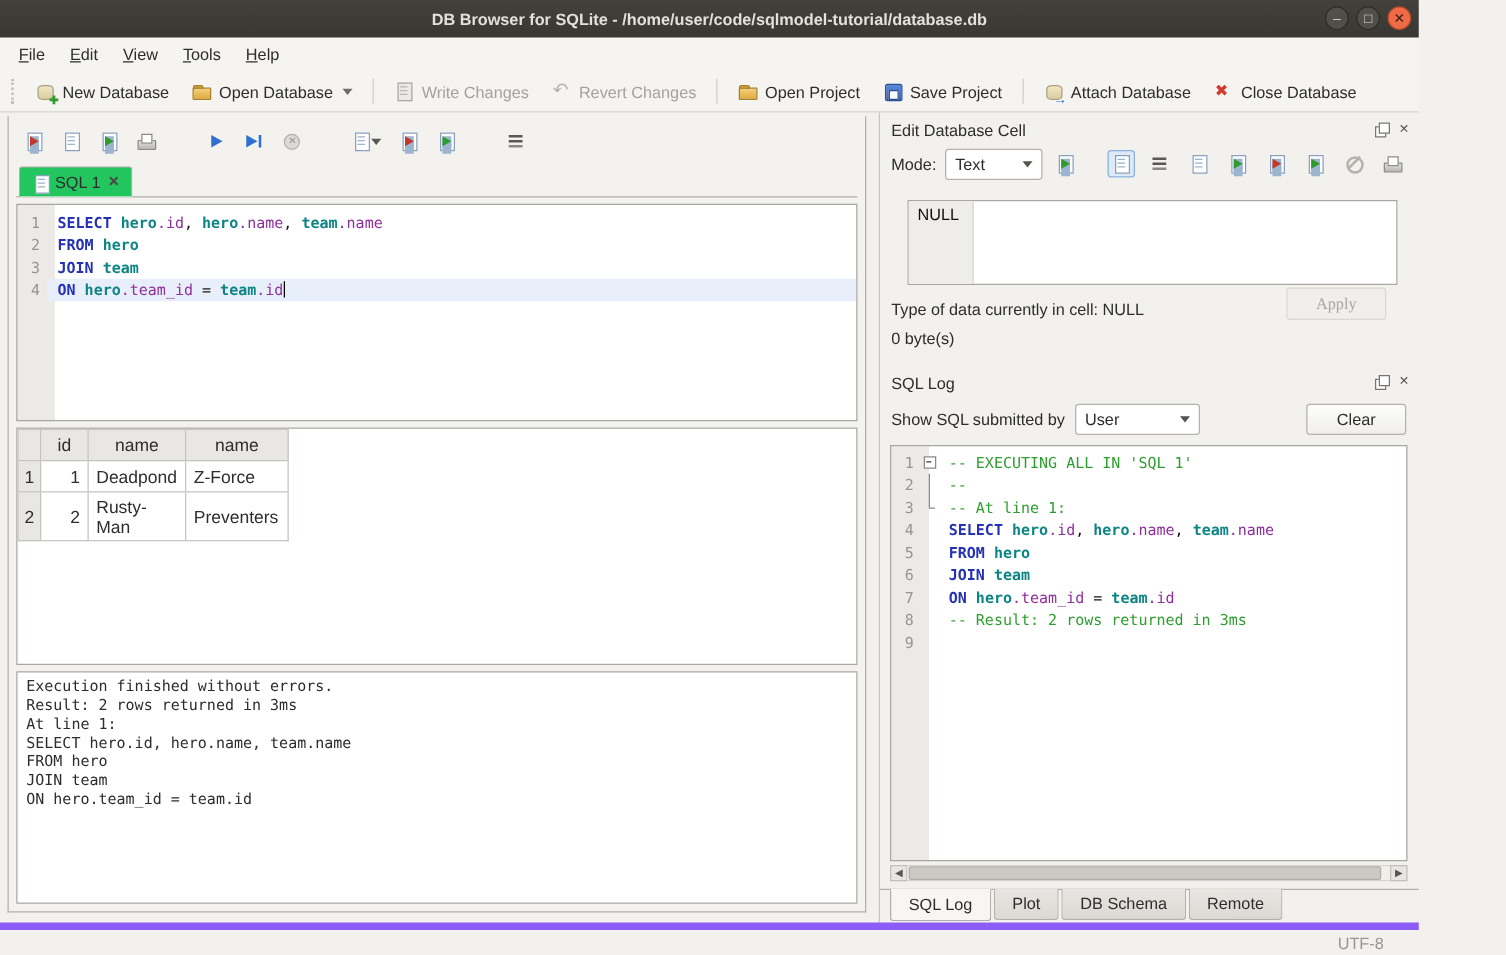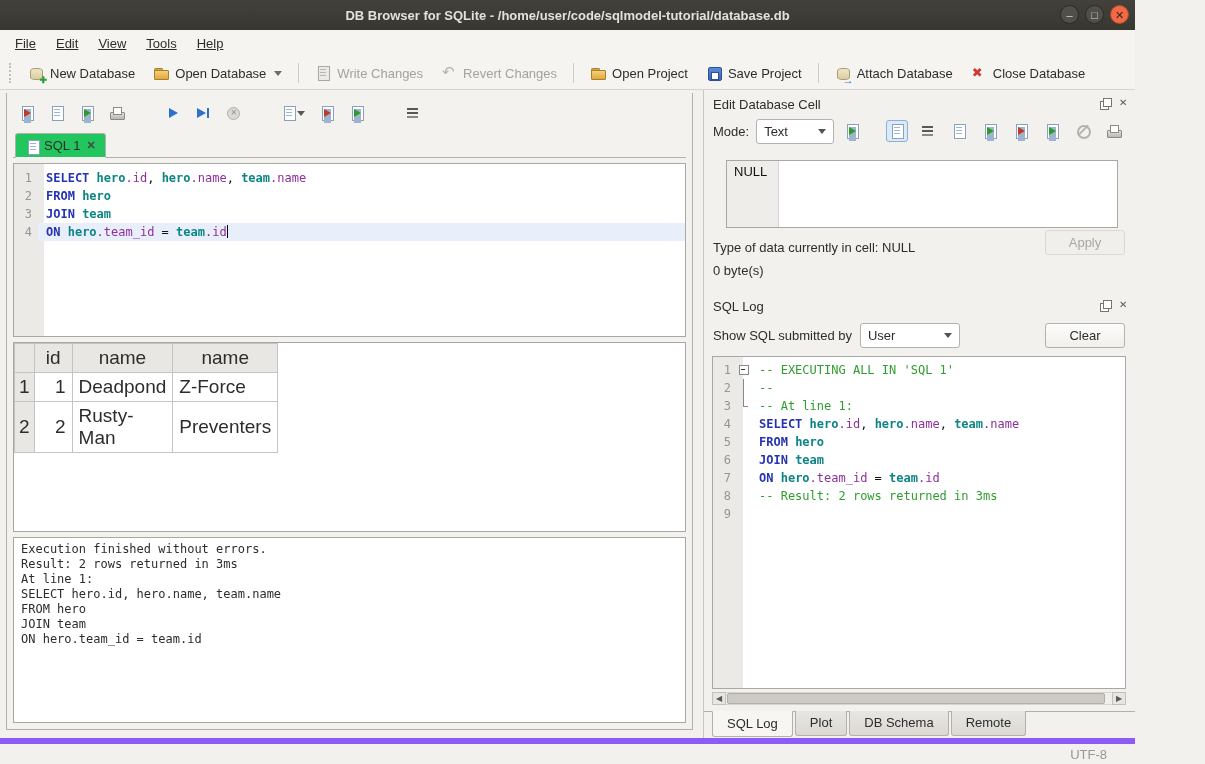--- a/index.html
+++ b/index.html
@@ -9,21 +9,21 @@
 
   
   .titlebar { height:30px; background:linear-gradient(#42413c,#383732); display:flex; align-items:center; position:relative; flex:none; }
   .titlebar .title { flex:1; text-align:center; color:#e4e1da; font-weight:bold; font-size:13px; }
   .winbtns { position:absolute; right:6px; top:5px; display:flex; gap:6px; }
   .wbtn { width:19px; height:19px; border-radius:50%; background:#504f4a; color:#d9d6cf; font-size:11px; line-height:18px; text-align:center; border:1px solid #2c2b27; }
   .wbtn.close { background:#ef6a45; color:#3a2118; border-color:#b4492c; }
 
   
   .menubar { height:27px; background:#f5f4f1; display:flex; align-items:center; padding-left:6px; gap:2px; flex:none; }
-  .menu-item { padding:4px 9px; cursor:default;text-decoration:underline; }
+  .menu-item { padding:4px 9px; cursor:default; }
   .menu-item::first-letter { text-decoration:underline; }
 
   
   .toolbar { height:33px; background:#f5f4f1; border-bottom:1px solid #d8d5d0; display:flex; align-items:center; padding:0 6px; gap:4px; flex:none; }
   .grip { width:5px; height:20px; border-left:2px dotted #c3c0ba; margin:0 3px; }
   .tsep { width:1px; height:20px; background:#d0cdc7; margin:0 5px; }
   .tbtn { display:flex; align-items:center; gap:6px; padding:4px 7px; border-radius:3px; }
   .tbtn .tlabel { color:#2d2d2d; }
   .tbtn.disabled .tlabel { color:#a5a29d; }
   .combo-arrow, .caret-dn { width:0; height:0; border-left:4px solid transparent; border-right:4px solid transparent; border-top:5px solid #5a5854; display:inline-block; }
@@ -96,21 +96,21 @@
   .cline.cur .ctext { background:#e8effb; }
   .tk-kw { color:#2532b4; font-weight:bold; }
   .tk-tb { color:#0d8585; font-weight:bold; }
   .tk-fl { color:#8f2f9b; }
   .tk-pl { color:#111; }
   .tk-cm { color:#2f9e2f; }
   .caret-i { display:inline-block; width:1px; height:13px; background:#000; vertical-align:-2px; }
 
   
   .resultsbox { height:190px; flex:none; background:#fff; border:1px solid #a9a7a3; overflow:hidden; }
-  table.grid { border-collapse:collapse; font-size:19px; }
+  table.grid { border-collapse:collapse; font-size:14px; }
   .grid th, .grid td { border:1px solid #c6c4c0; padding:3px 6px; height:25px; background:#fff; }
   .grid th { background:#e9e7e3; font-weight:normal; color:#2d2d2d; }
   .grid th.corner { width:18px; padding:0; }
   .grid th.rowhdr { width:18px; text-align:center; padding:3px 4px; }
   .grid td.c-id { width:38px; text-align:right; }
   .grid td.c-n1 { width:78px; }
   .grid td.c-n2 { width:82px; }
 
   
   .messagebox { flex:1; background:#fff; border:1px solid #a9a7a3; font-family:"DejaVu Sans Mono", monospace; font-size:12px; line-height:15px; padding:4px 7px; white-space:pre; overflow:hidden; }
@@ -124,21 +124,21 @@
   .combo .combo-arrow { border-top-color:#55534f; }
   .iconbar { display:flex; gap:9px; margin-left:auto; align-items:center; }
   .icbtn { width:22px; height:22px; display:flex; align-items:center; justify-content:center; border:1px solid transparent; border-radius:3px; }
   .icbtn.active { border-color:#8ab0dd; background:#dce9f7; }
   .cellbox { height:68px; margin:14px 17px 0 22px; background:#fff; border:1px solid #a9a7a3; display:flex; flex:none; }
   .cellgutter { width:52px; background:#efedea; border-right:1px solid #d8d5d0; padding:3px 0 0 7px; color:#111; }
   .cellinfo { position:relative; padding:12px 17px 0 9px; height:64px; flex:none; }
   .cellinfo .line2 { margin-top:8px; }
   .btn { display:inline-block; background:linear-gradient(#fdfdfc,#f0efec); border:1px solid #b5b2ad; border-radius:3px; padding:4px 20px; text-align:center; }
   .btn.disabled { background:#f0efec; border-color:#dbd8d3; color:#a9a7a3; }
-  .applybtn { position:absolute; right:10px; top:2px; width:80px; }
+  .applybtn { position:absolute; right:26px; top:2px; width:80px;font-family:Liberation Serif, serif; }
 
   .showrow { height:34px; display:flex; align-items:center; gap:8px; padding:0 10px 0 9px; flex:none; }
   .showrow .clearbtn { margin-left:auto; width:80px; }
   .logbox { flex:1; margin:4px 9px 0 8px; background:linear-gradient(90deg,#eceae7 0,#eceae7 30px,#fff 30px); border:1px solid #a9a7a3; padding-top:4px; min-height:0; overflow:hidden; }
   .hscroll { height:14px; margin:2px 9px 0 8px; display:flex; align-items:center; flex:none; }
   .hs-arrow { width:14px; height:13px; background:#e8e6e2; border:1px solid #c3c0bb; display:flex; align-items:center; justify-content:center; font-size:8px; color:#5a5854; }
   .hs-track { flex:1; height:13px; background:#f0efec; border-top:1px solid #d8d5d0; border-bottom:1px solid #d8d5d0; position:relative; }
   .hs-thumb { position:absolute; left:1px; top:0; height:11px; width:98%; background:#cdcac5; border:1px solid #b1aea9; border-radius:2px; }
 
   .bottabs { height:27px; display:flex; align-items:flex-start; padding-left:8px; border-top:1px solid #b3b0ab; margin-top:6px; flex:none; }

